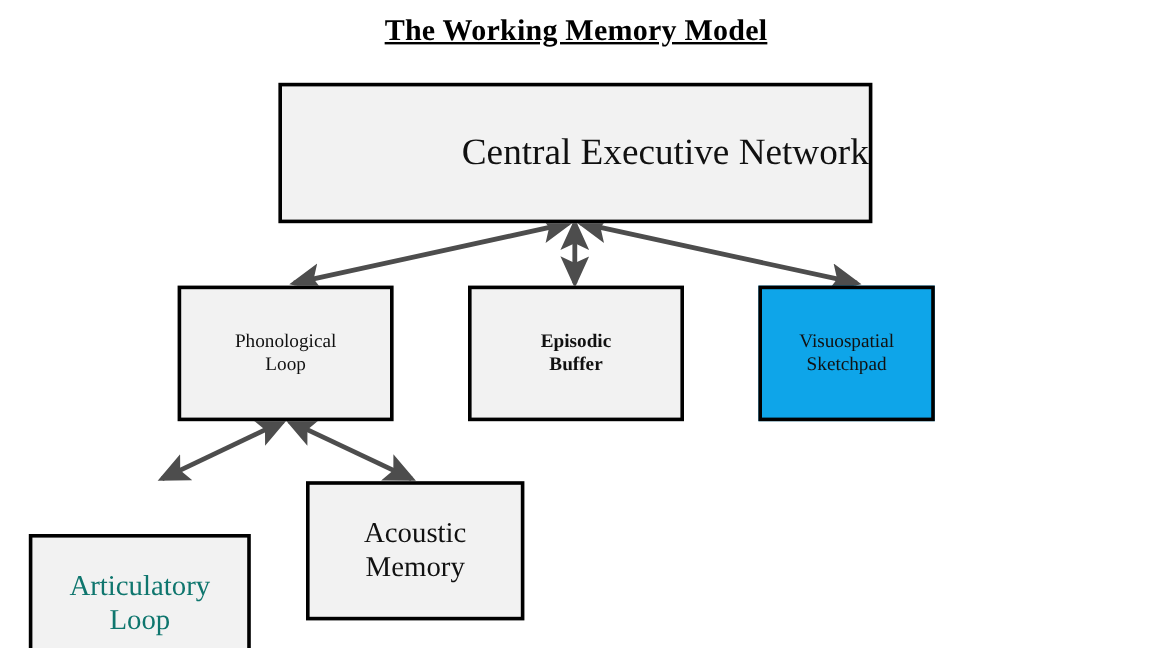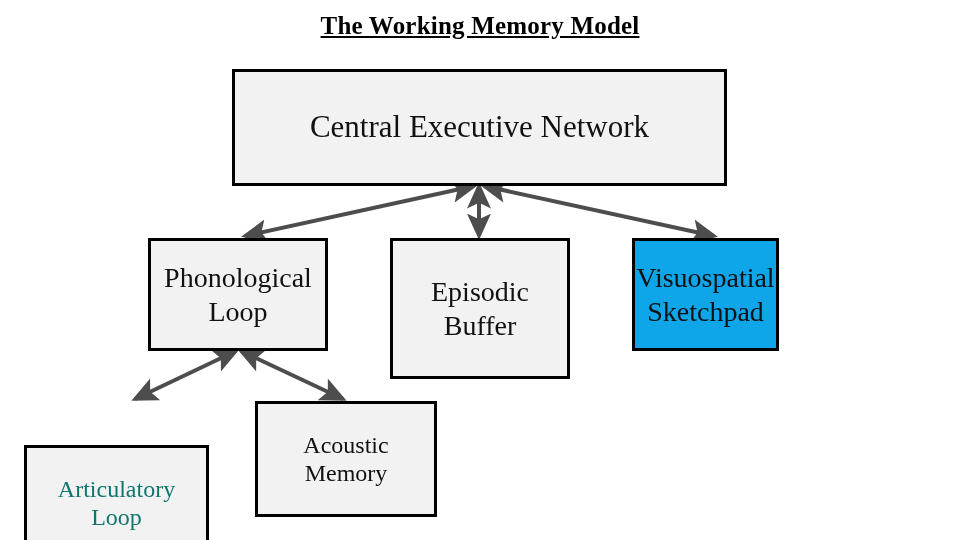--- a/index.html
+++ b/index.html
@@ -47,22 +47,22 @@
     border: 3px solid #000000;
     display: flex;
     align-items: center;
     justify-content: center;
     text-align: center;
     color: #111111;
     font-family: "Liberation Serif", serif;
     line-height: 1.18;
     white-space: pre-line;
   }
-  .node.root  { font-size: 31px; }
-  .node.level2 { font-size: 28px; }
+  .node.root  { font-size: 31px; justify-content: flex-end; }
+  .node.level2 { font-size: 16px; }
   .node.level3 { font-size: 24px; }
 </style>
 </head>
 <body>
 
 <div id="canvas">
 
   <div id="diagram-title">The Working Memory Model</div>
 
   <svg class="edges" id="edge-layer" viewBox="0 0 960 540" xmlns="http://www.w3.org/2000/svg">
@@ -80,21 +80,21 @@
         <line x1="484" y1="186" x2="714" y2="236" stroke="#4d4d4d" stroke-width="4" marker-end="url(#arrowEnd)" marker-start="url(#arrowStart)"></line>
         <line x1="236" y1="351" x2="135" y2="399" stroke="#4d4d4d" stroke-width="4" marker-end="url(#arrowEnd)" marker-start="url(#arrowStart)"></line>
         <line x1="241" y1="351" x2="343" y2="399" stroke="#4d4d4d" stroke-width="4" marker-end="url(#arrowEnd)" marker-start="url(#arrowStart)"></line>
       </g>
   </svg>
 
   <div id="node-layer">
       <div class="node root" style="left: 232px; top: 69px; width: 495px; height: 117px; background: rgb(242, 242, 242); border-color: rgb(0, 0, 0); color: rgb(17, 17, 17);"><span>Central Executive Network</span></div>
       <div class="node level2" style="left: 148px; top: 238px; width: 180px; height: 113px; background: rgb(242, 242, 242); border-color: rgb(0, 0, 0); color: rgb(17, 17, 17);"><span>Phonological
 Loop</span></div>
-      <div class="node level2" style="left: 390px; top: 238px; width: 180px; height: 141px; background: rgb(242, 242, 242); border-color: rgb(0, 0, 0); color: rgb(17, 17, 17);"><span>Episodic
+      <div class="node level2" style="left: 390px; top: 238px; width: 180px; height: 113px; background: rgb(242, 242, 242); border-color: rgb(0, 0, 0); color: rgb(17, 17, 17); font-weight: bold;"><span>Episodic
 Buffer</span></div>
       <div class="node level2" style="left: 632px; top: 238px; width: 147px; height: 113px; background: #0ea5e9; border-color: rgb(0, 0, 0); color: rgb(17, 17, 17);"><span>Visuospatial
 Sketchpad</span></div>
       <div class="node level3" style="left: 24px; top: 401px; width: 185px; height: 116px; background: rgb(242, 242, 242); border-color: rgb(0, 0, 0); color: #0f766e; margin-top: 44px;"><span>Articulatory
 Loop</span></div>
       <div class="node level3" style="left: 255px; top: 401px; width: 182px; height: 116px; background: rgb(242, 242, 242); border-color: rgb(0, 0, 0); color: rgb(17, 17, 17);"><span>Acoustic
 Memory</span></div>
     </div>
 
 </div>

